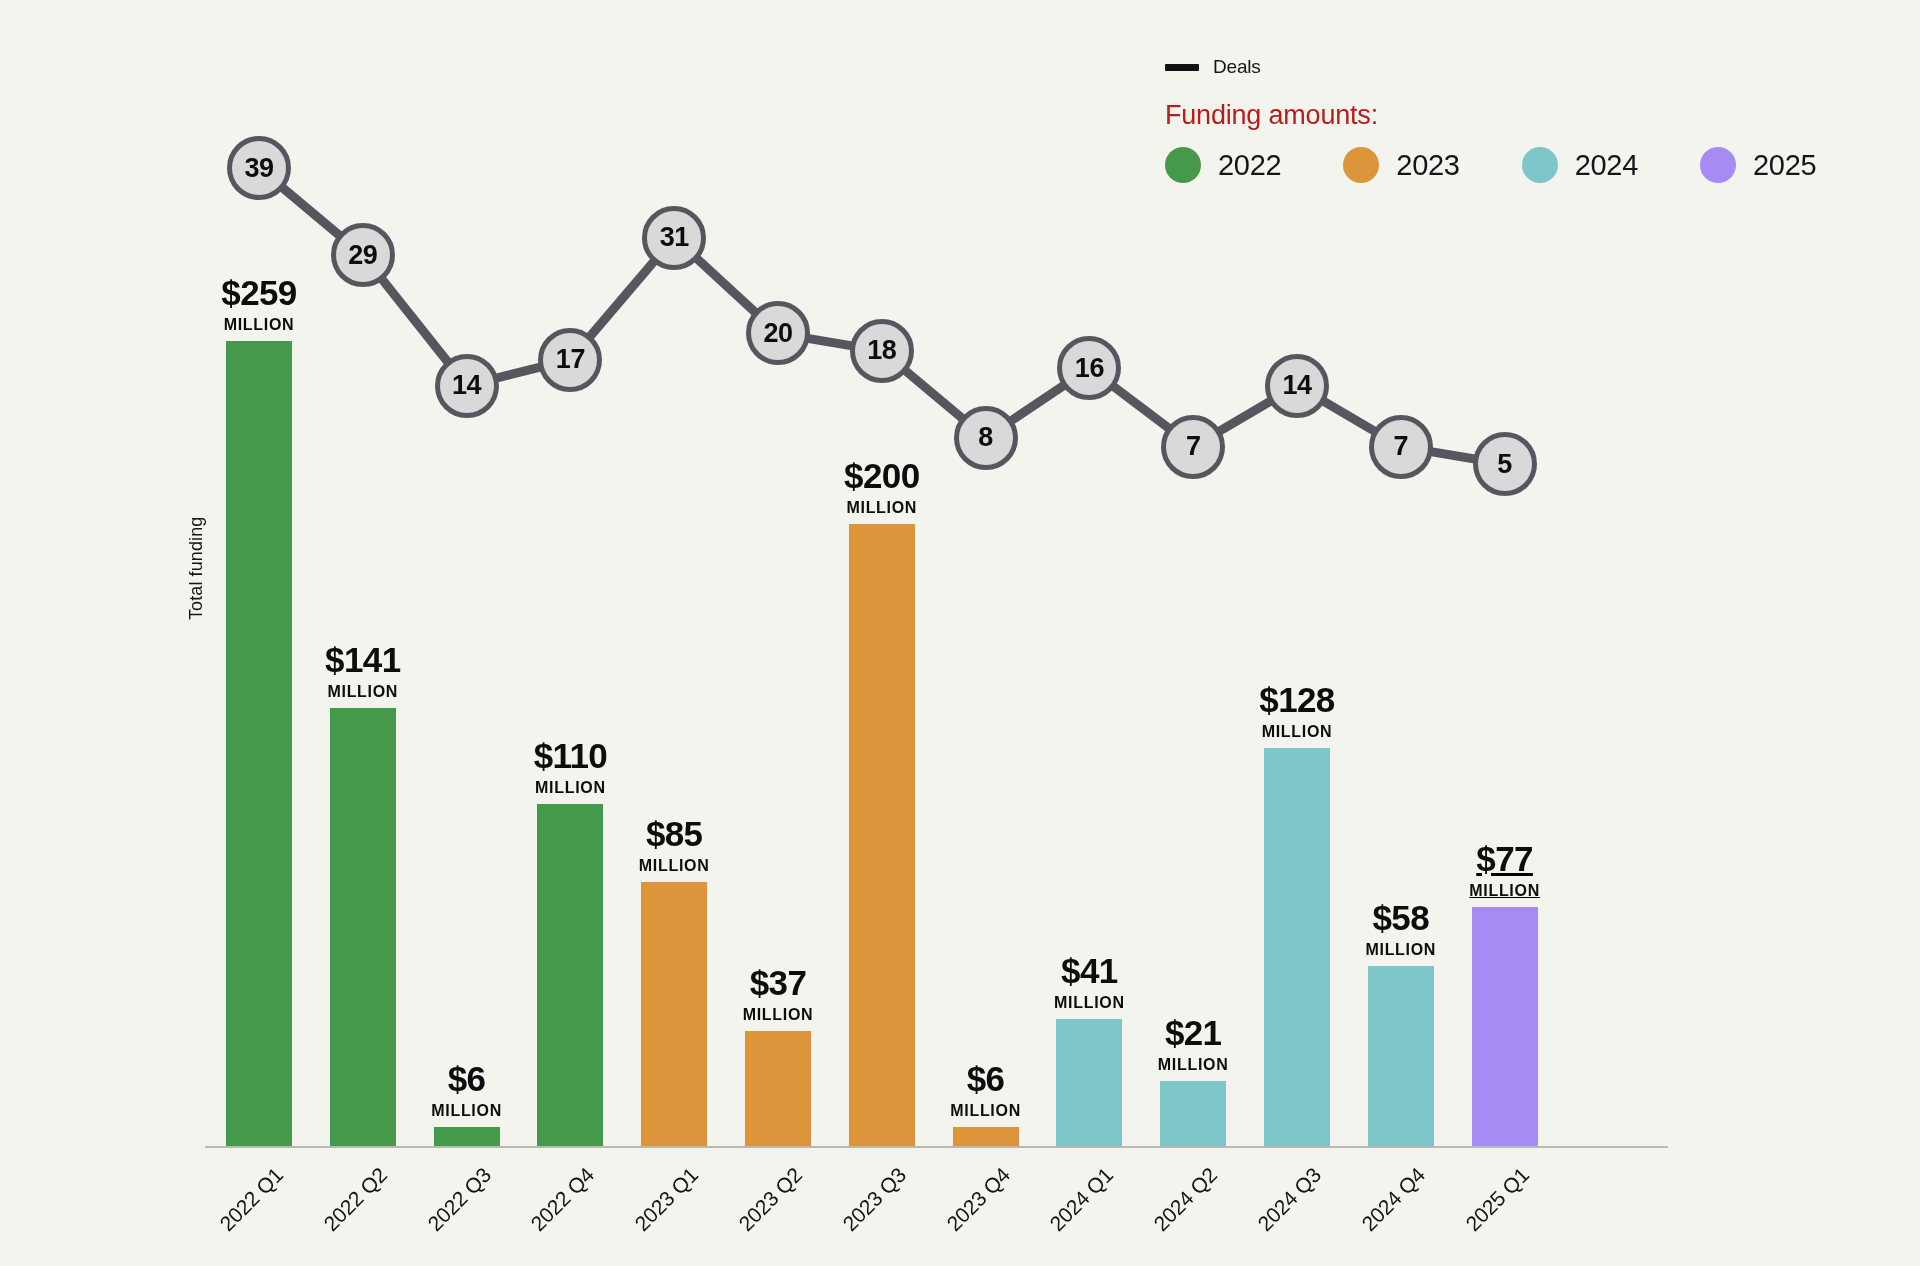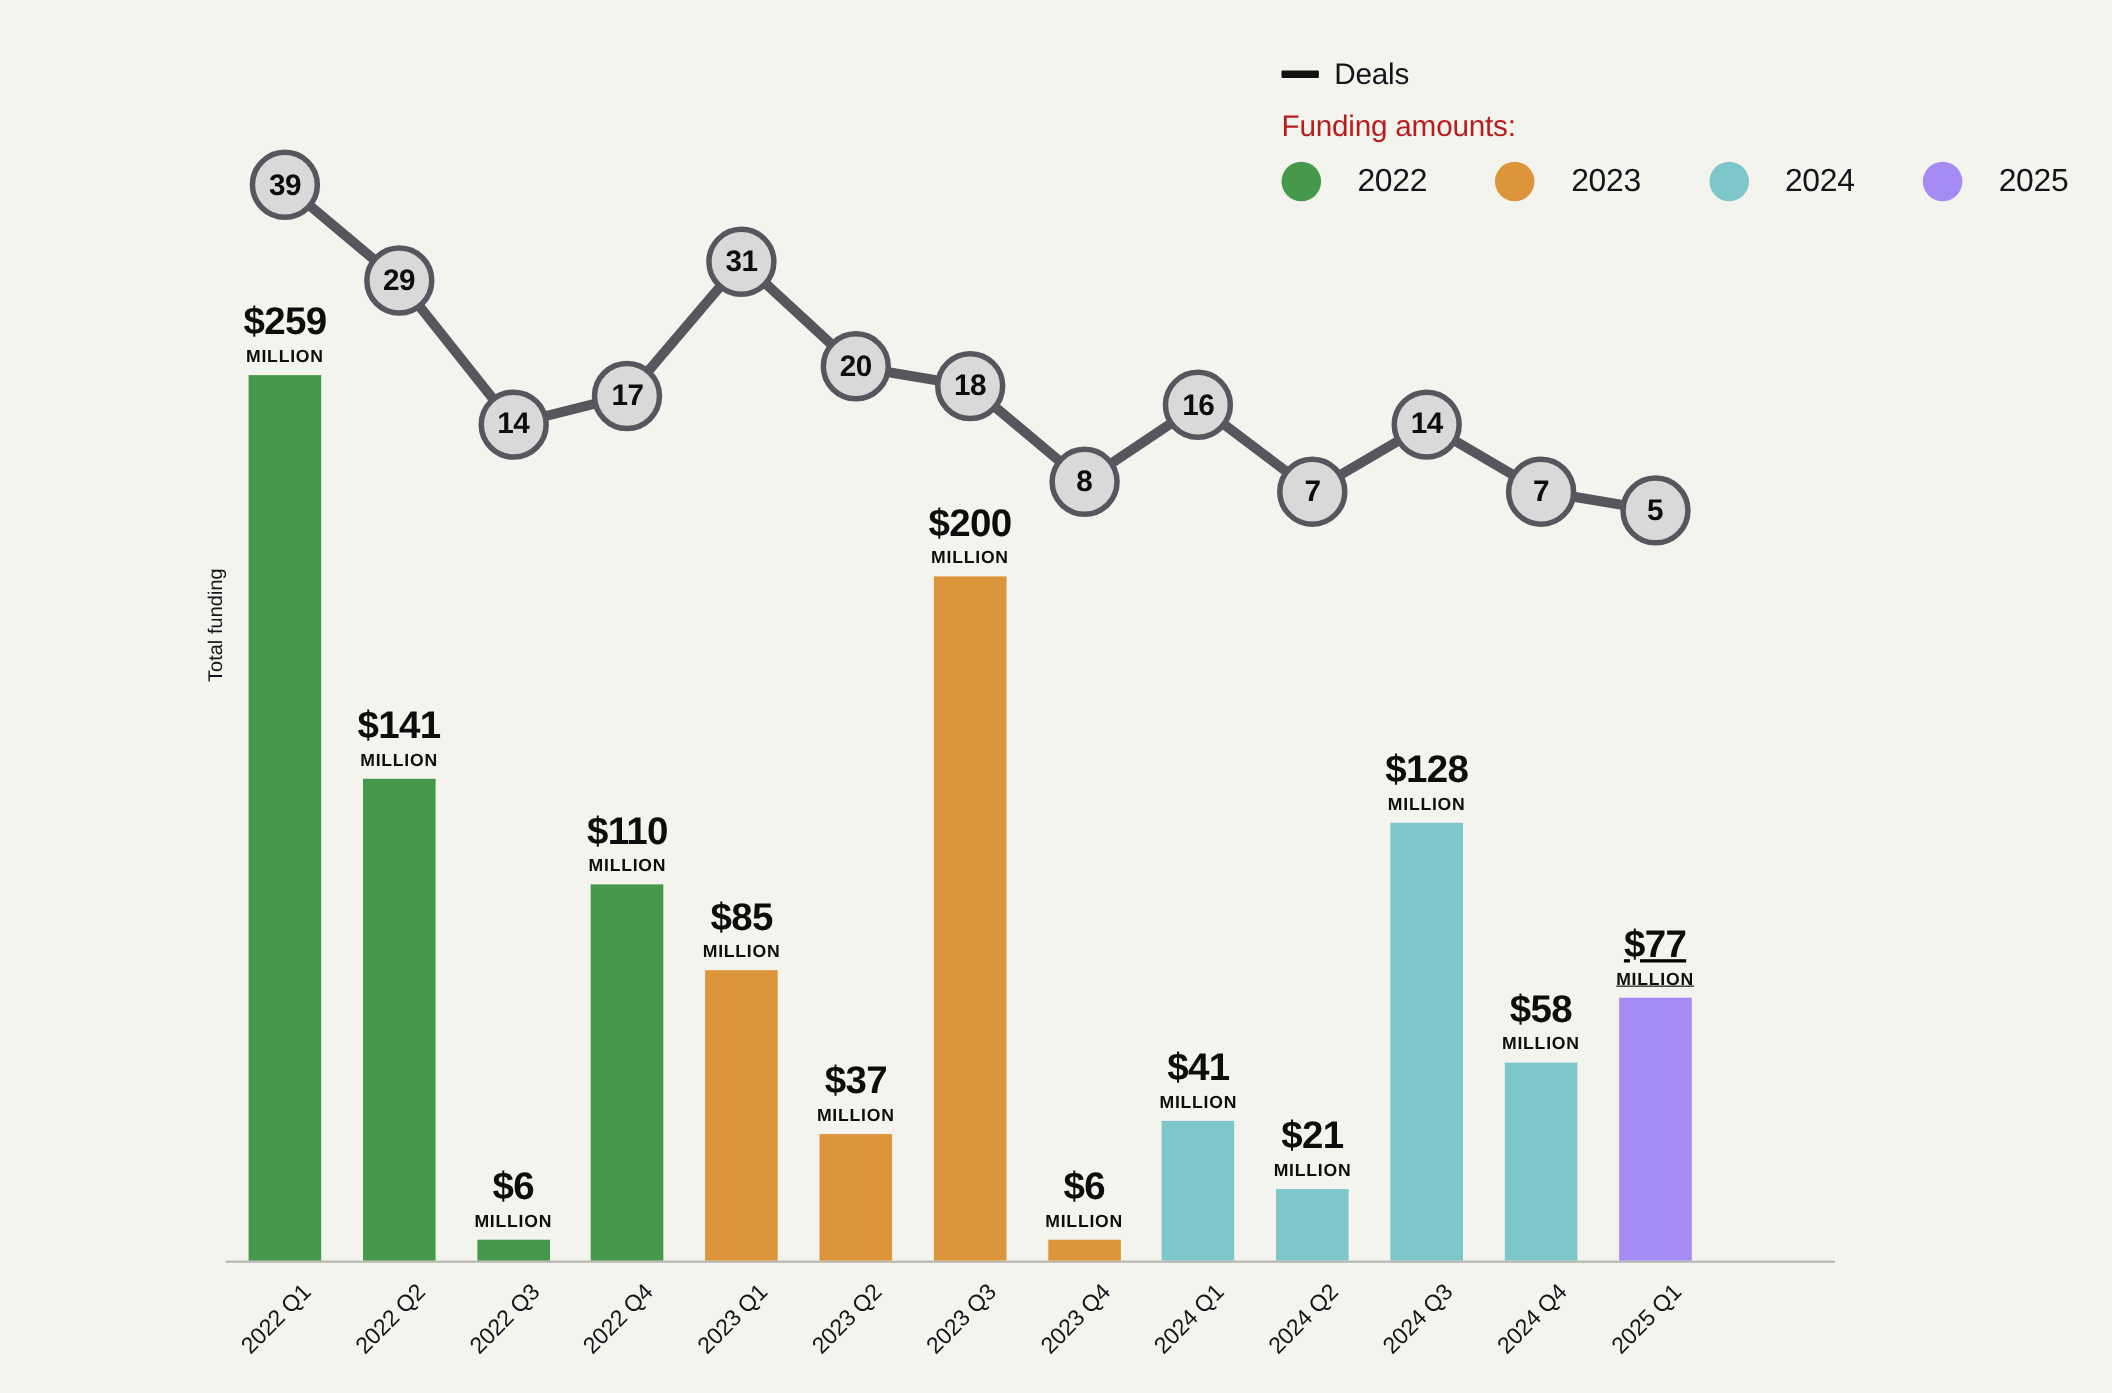--- a/index.html
+++ b/index.html
@@ -34,39 +34,39 @@
     height: 30px;
   }
   .legend-line-swatch {
     display: block;
     width: 34px;
     height: 7px;
     background: #111111;
     border-radius: 1px;
   }
   .legend-deals-label {
-    font-size: 27px;
+    font-size: 19px;
     color: #15141a;
     letter-spacing: -0.2px;
   }
   .legend-funding-title {
     margin-top: 18px;
     font-size: 27px;
     color: #b91c1c;
     letter-spacing: -0.2px;
   }
   .legend-years {
     margin-top: 16px;
     display: flex;
     align-items: center;
   }
   .legend-year-item {
     display: flex;
     align-items: center;
-    gap: 33px;
+    gap: 17px;
     margin-right: 62px;
   }
   .legend-dot {
     width: 36px;
     height: 36px;
     border-radius: 50%;
     flex: none;
   }
   .legend-year-label {
     font-size: 29px;

